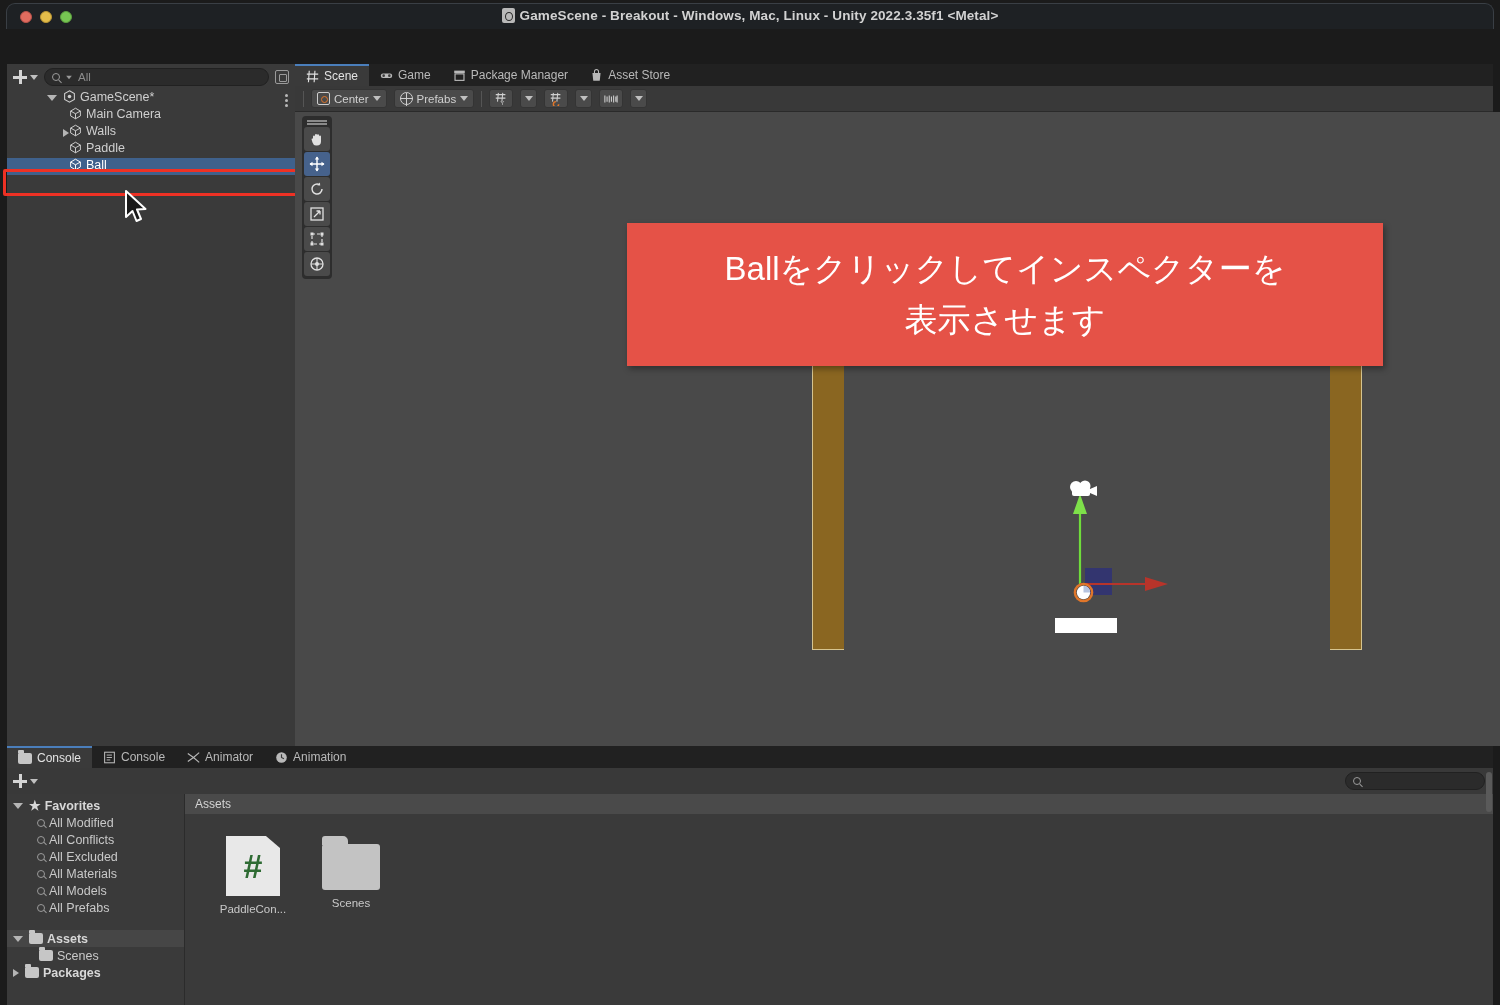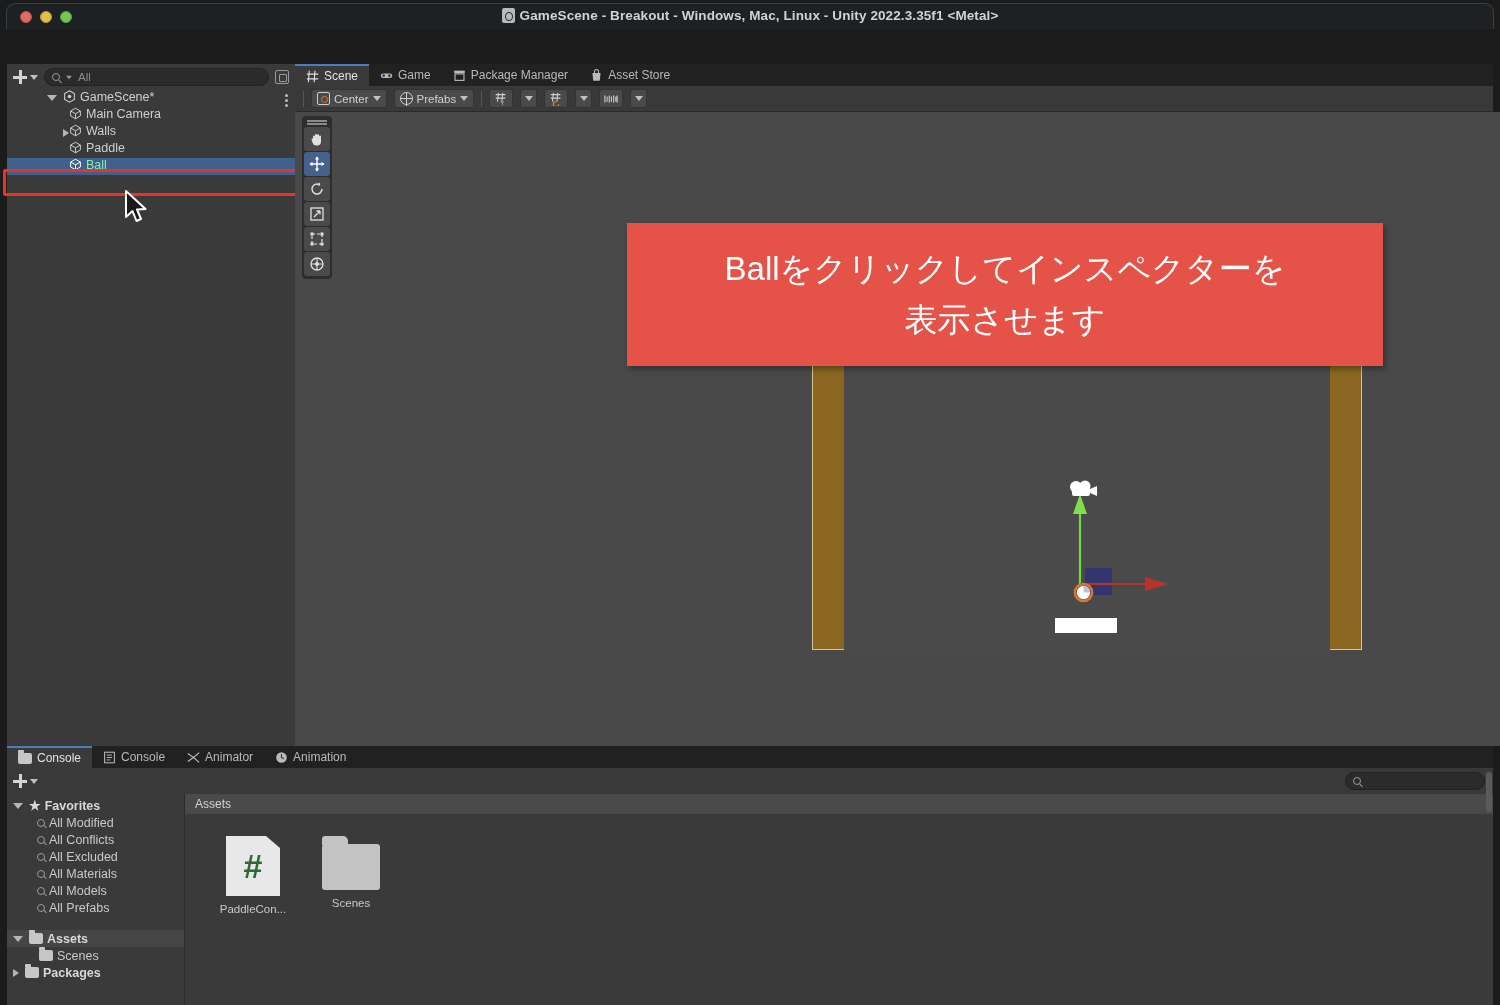--- a/index.html
+++ b/index.html
@@ -168,21 +168,21 @@
   .sf-right::after {
     content: ""; position: absolute; left: 3px; top: 3px; width: 6px; height: 6px;
     border: 1.3px solid #9a9a9a; border-radius: 1px;
   }
 
   .hier-tree { position: relative; }
   .hrow {
     height: 17px; display: flex; align-items: flex-start; font-size: 12.5px;
     color: #cfcfcf; padding-left: 8px; position: relative;
   }
-  .hrow.selected { background: #3f618c; color: #86efac; }
+  .hrow.selected { background: #3f618c; color: #ffffff; }
   .tri {
     width: 0; height: 0; margin-right: 2px; flex: none;
     border-top: 4px solid transparent; border-bottom: 4px solid transparent;
     border-left: 6px solid #b5b5b5;
   }
   .tri.open {
     border-left: 5px solid transparent; border-right: 5px solid transparent;
     border-top: 6px solid #b5b5b5; border-bottom: none;
   }
   .cube-ico { width: 13px; height: 13px; flex: none; margin-right: 4px; }

